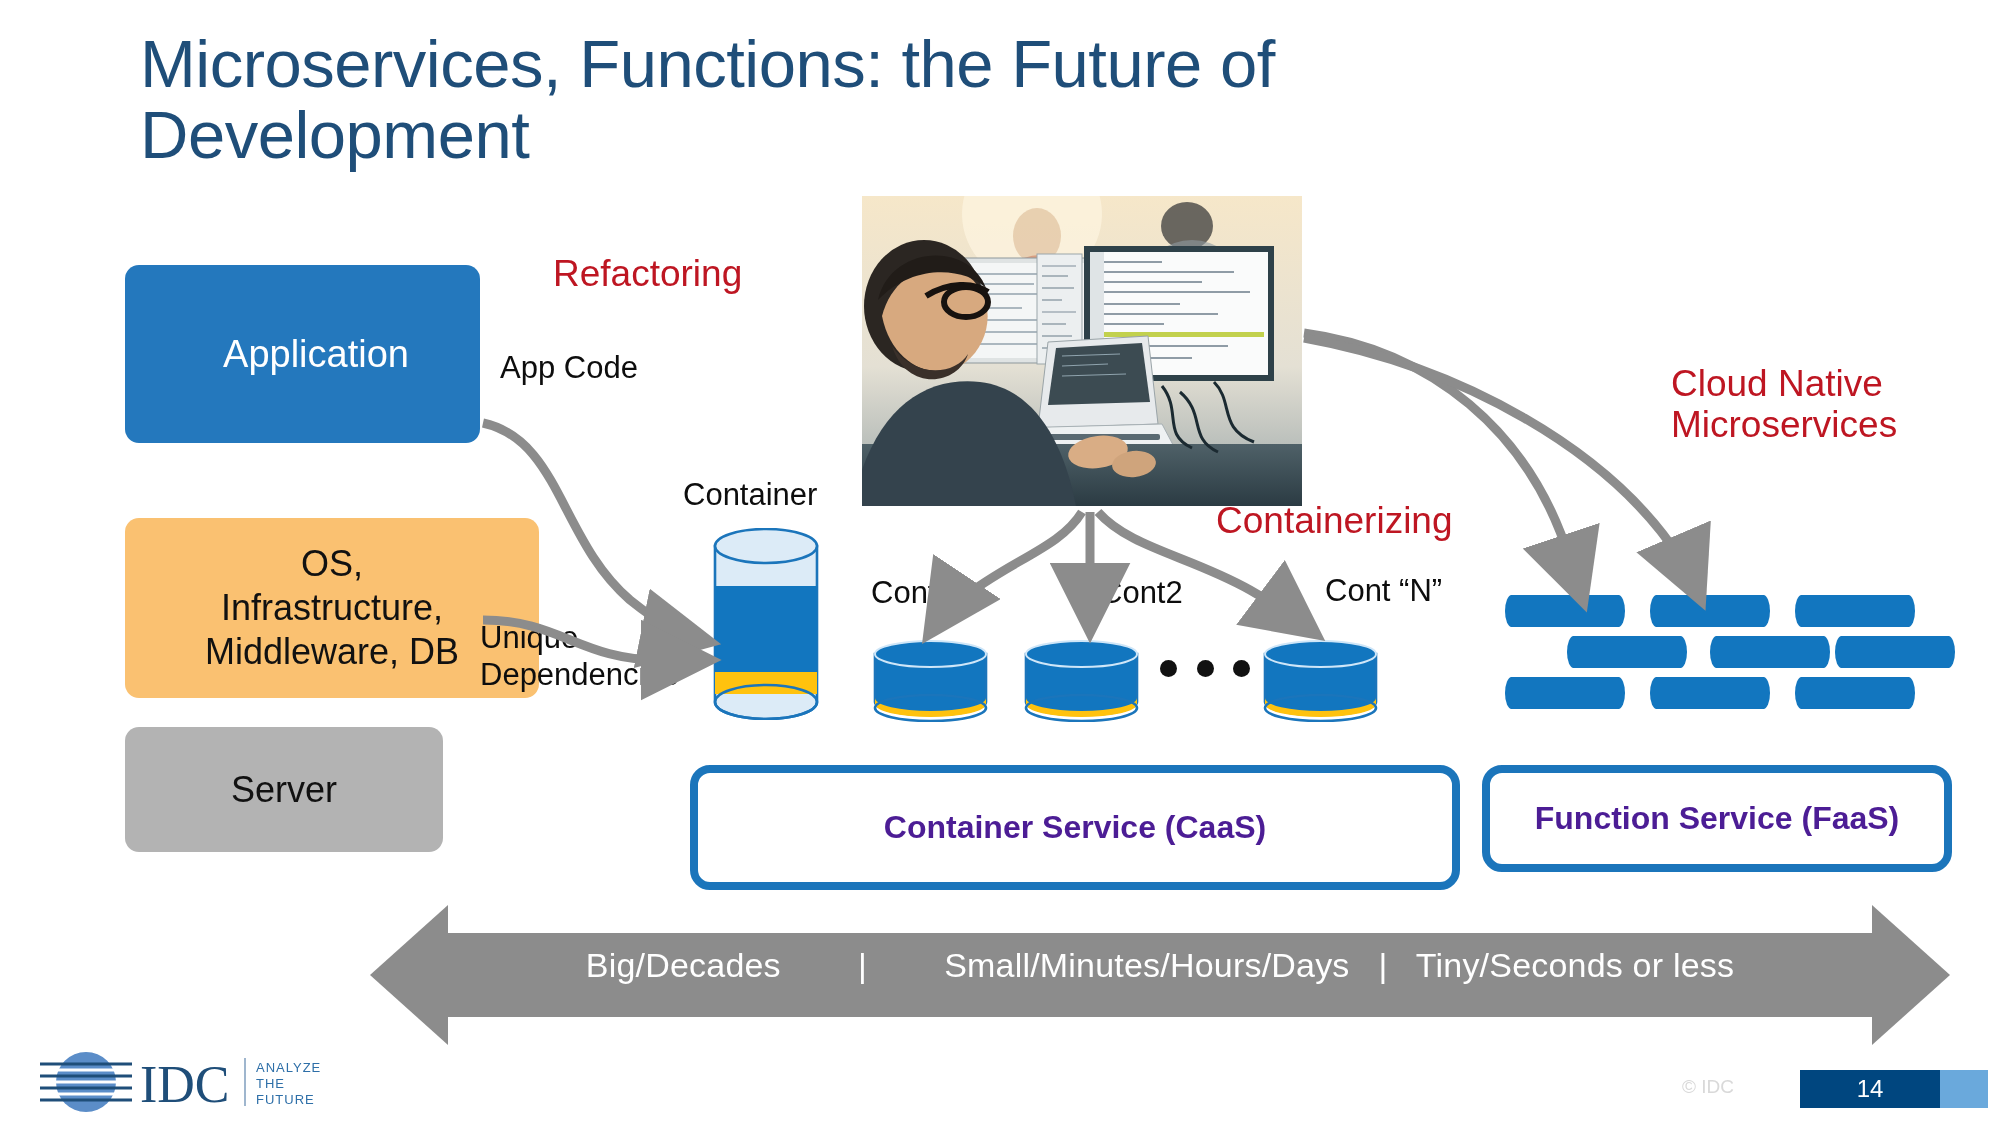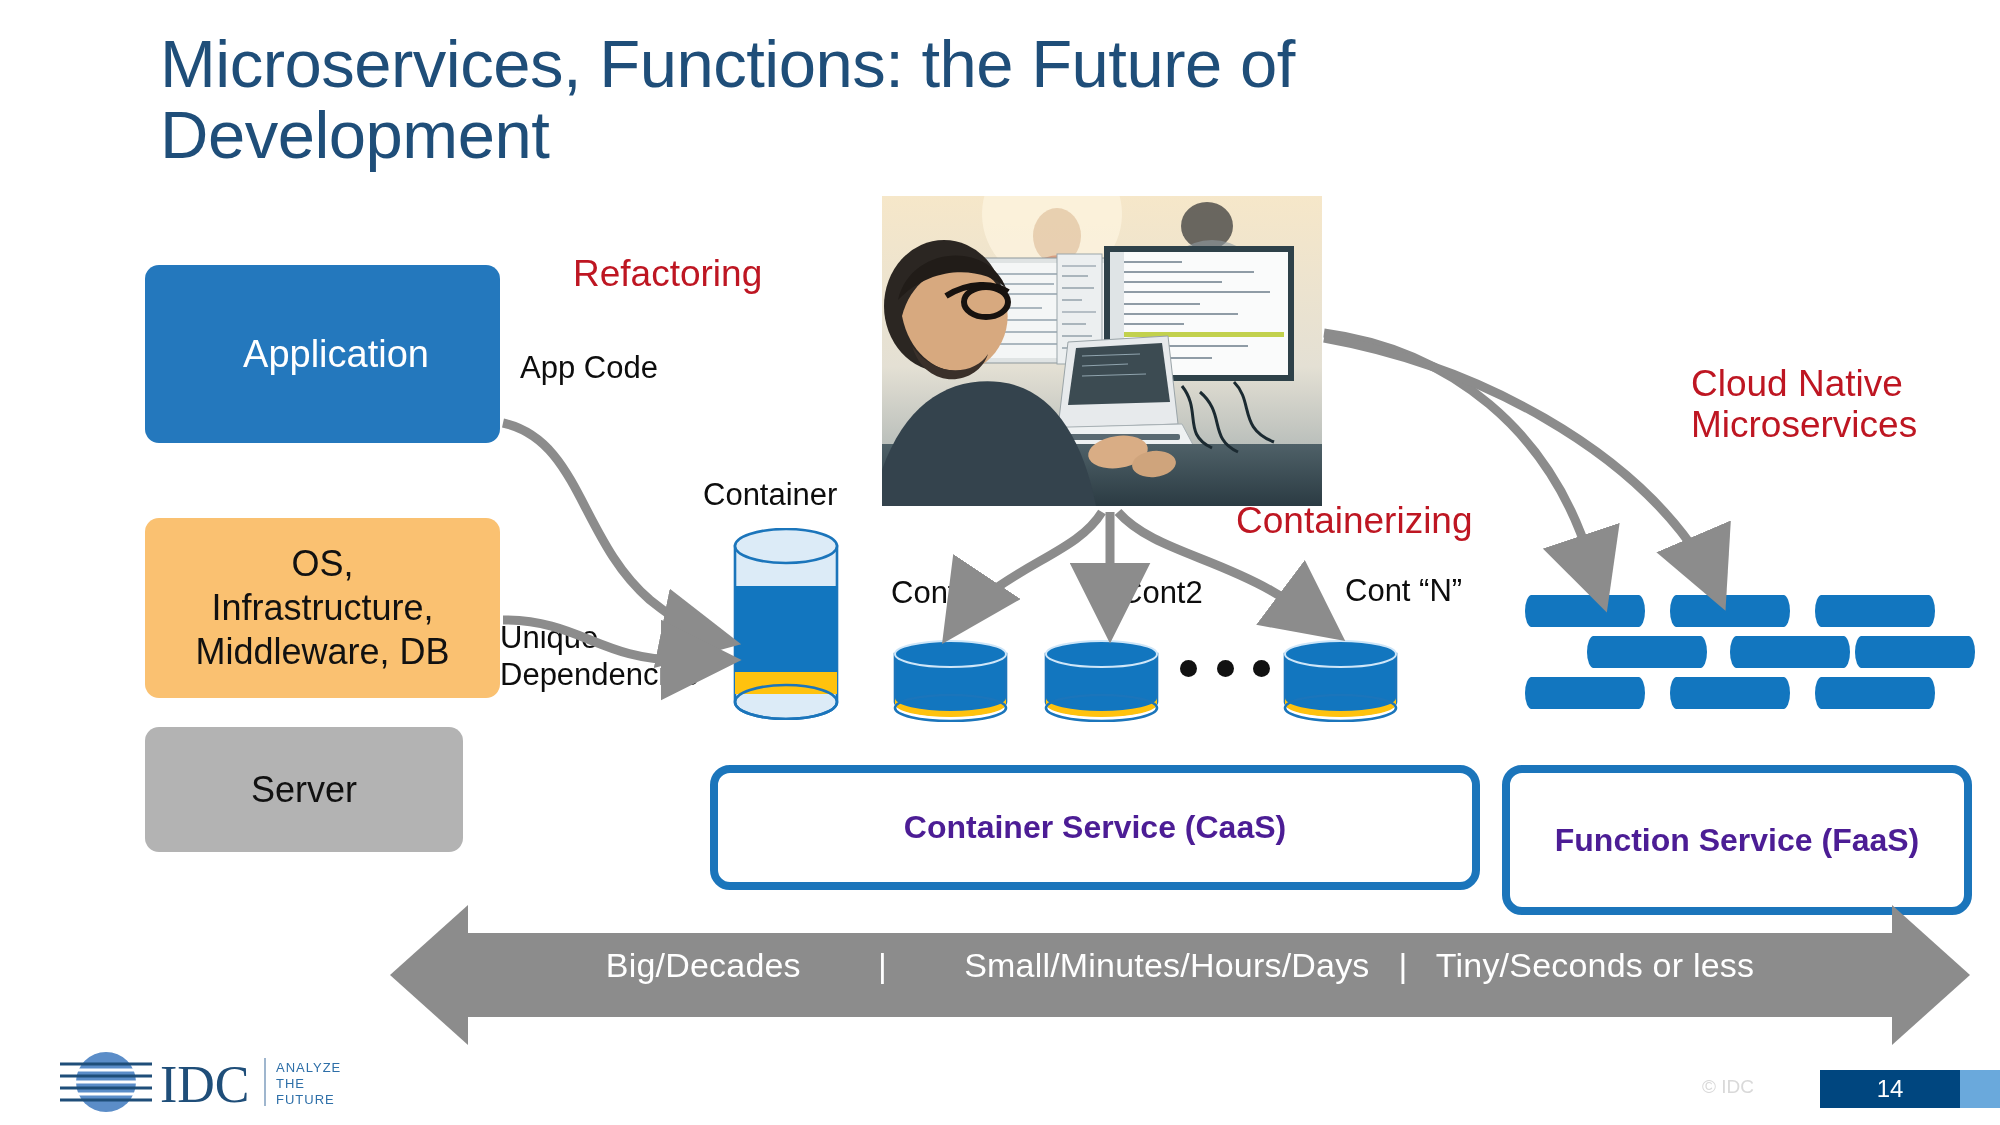--- a/index.html
+++ b/index.html
@@ -1,32 +1,32 @@
 <!DOCTYPE html>
 <html><head>
 <meta charset="utf-8">
 <style>
   html,body{margin:0;padding:0;background:#fff;}
   body{width:2000px;height:1125px;position:relative;overflow:hidden;
        font-family:"Liberation Sans","DejaVu Sans",sans-serif;}
-  .slide{position:absolute;inset:0;background:#ffffff;margin-left:20px;}
+  .slide{position:absolute;inset:0;background:#ffffff;}
 
   
   .title{
     position:absolute;left:140px;top:28px;width:1450px;
     font-size:67px;line-height:1.06;color:#1F4E79;font-weight:400;
     letter-spacing:-0.5px;
   }
 
   
   .lbox{position:absolute;border-radius:14px;display:flex;align-items:center;
         justify-content:center;text-align:center;box-sizing:border-box;}
   .box-app{left:125px;top:265px;width:355px;height:178px;background:#2478BD;
            color:#ffffff;font-size:38px;padding-left:27px;}
-  .box-os{left:125px;top:518px;width:355px;height:180px;background:#FAC171;
+  .box-os{left:125px;top:518px;width:414px;height:180px;background:#FAC171;
           color:#111;font-size:36px;line-height:1.22;}
   .box-server{left:125px;top:727px;width:318px;height:125px;background:#B3B3B3;
               color:#111;font-size:36px;}
 
   
   .red{position:absolute;color:#BE1622;font-size:37px;line-height:1.12;}
   .red-refactor{left:553px;top:253px;}
   .red-containerizing{left:1216px;top:500px;}
   .red-cloudnative{left:1671px;top:363px;width:300px;}
 
@@ -54,21 +54,21 @@
 
   
   .bricks{position:absolute;left:1505px;top:595px;width:450px;height:115px;}
   .brick{position:absolute;background:#1276BF;border-radius:9px/22px;}
 
   
   .svc{position:absolute;border:8px solid #1B75BB;border-radius:20px;
        background:#fff;display:flex;align-items:center;justify-content:center;
        box-sizing:border-box;color:#4c1d95;font-size:32px;font-weight:bold;}
   .svc-caas{left:690px;top:765px;width:770px;height:125px;}
-  .svc-faas{left:1482px;top:765px;width:470px;height:150px;}
+  .svc-faas{left:1482px;top:765px;width:470px;height:107px;}
 
   
   .dblarrow{position:absolute;left:370px;top:905px;width:1580px;height:140px;}
   .dbl-body{position:absolute;left:75px;top:28px;right:75px;height:84px;
             background:#8C8C8C;}
   .dbl-head{position:absolute;top:0;width:0;height:0;
             border-top:70px solid transparent;border-bottom:70px solid transparent;}
   .dbl-head.l{left:0;border-right:78px solid #8C8C8C;}
   .dbl-head.r{right:0;border-left:78px solid #8C8C8C;}
   .dbl-text{position:absolute;left:75px;right:75px;top:28px;height:65px;

